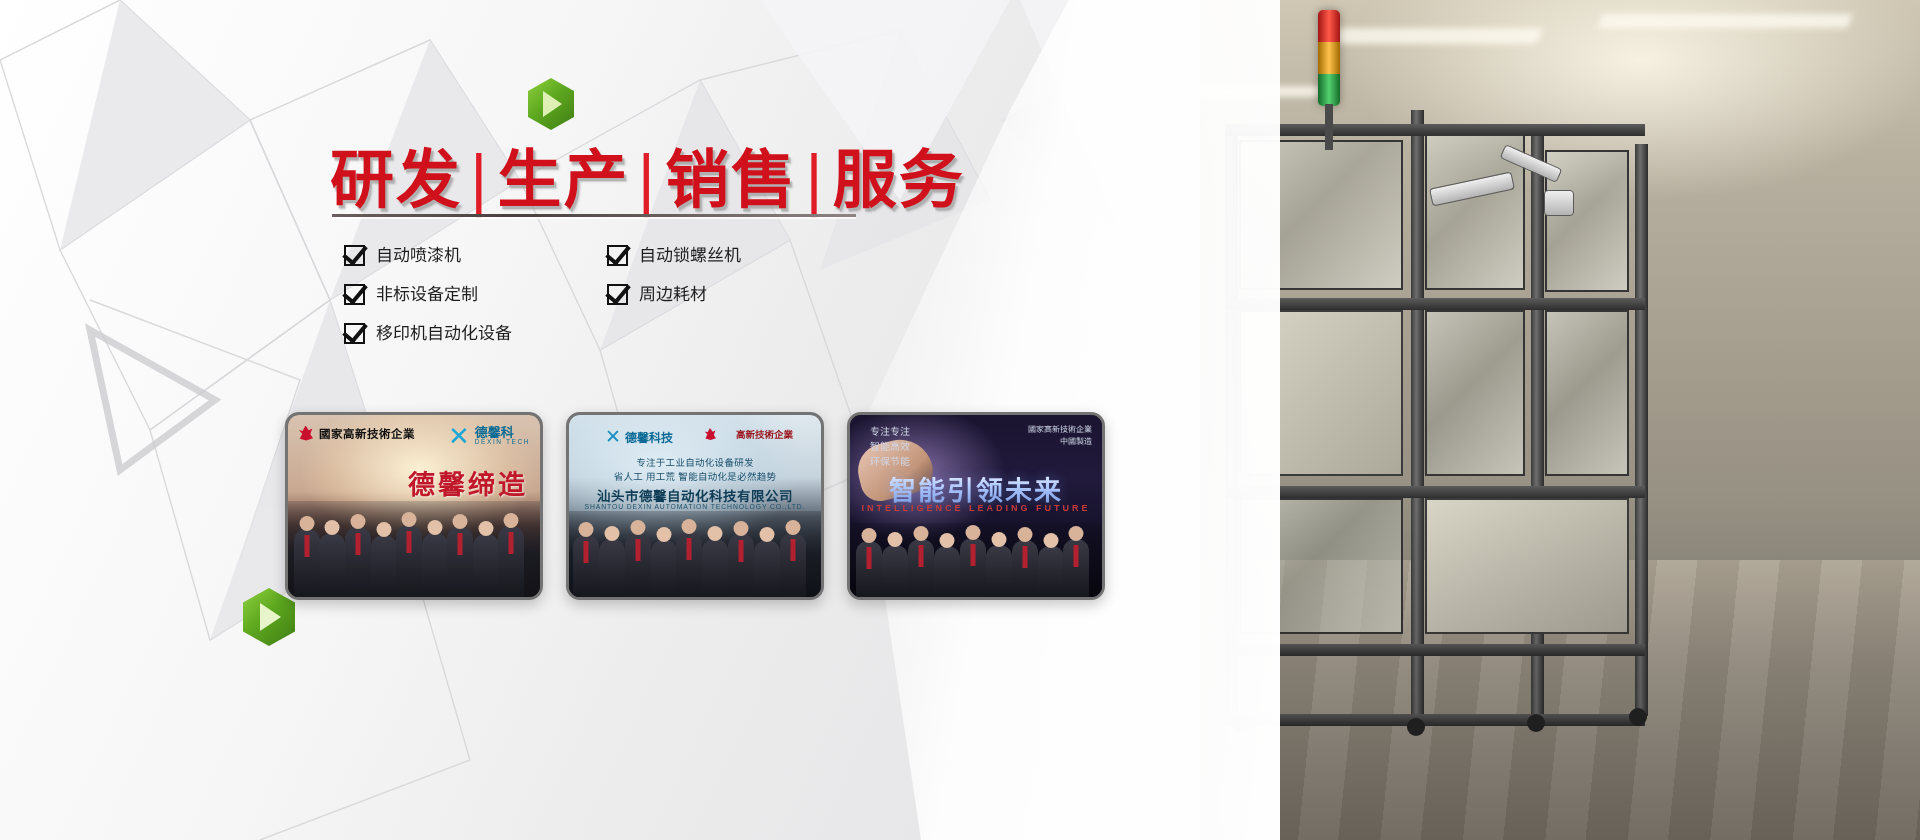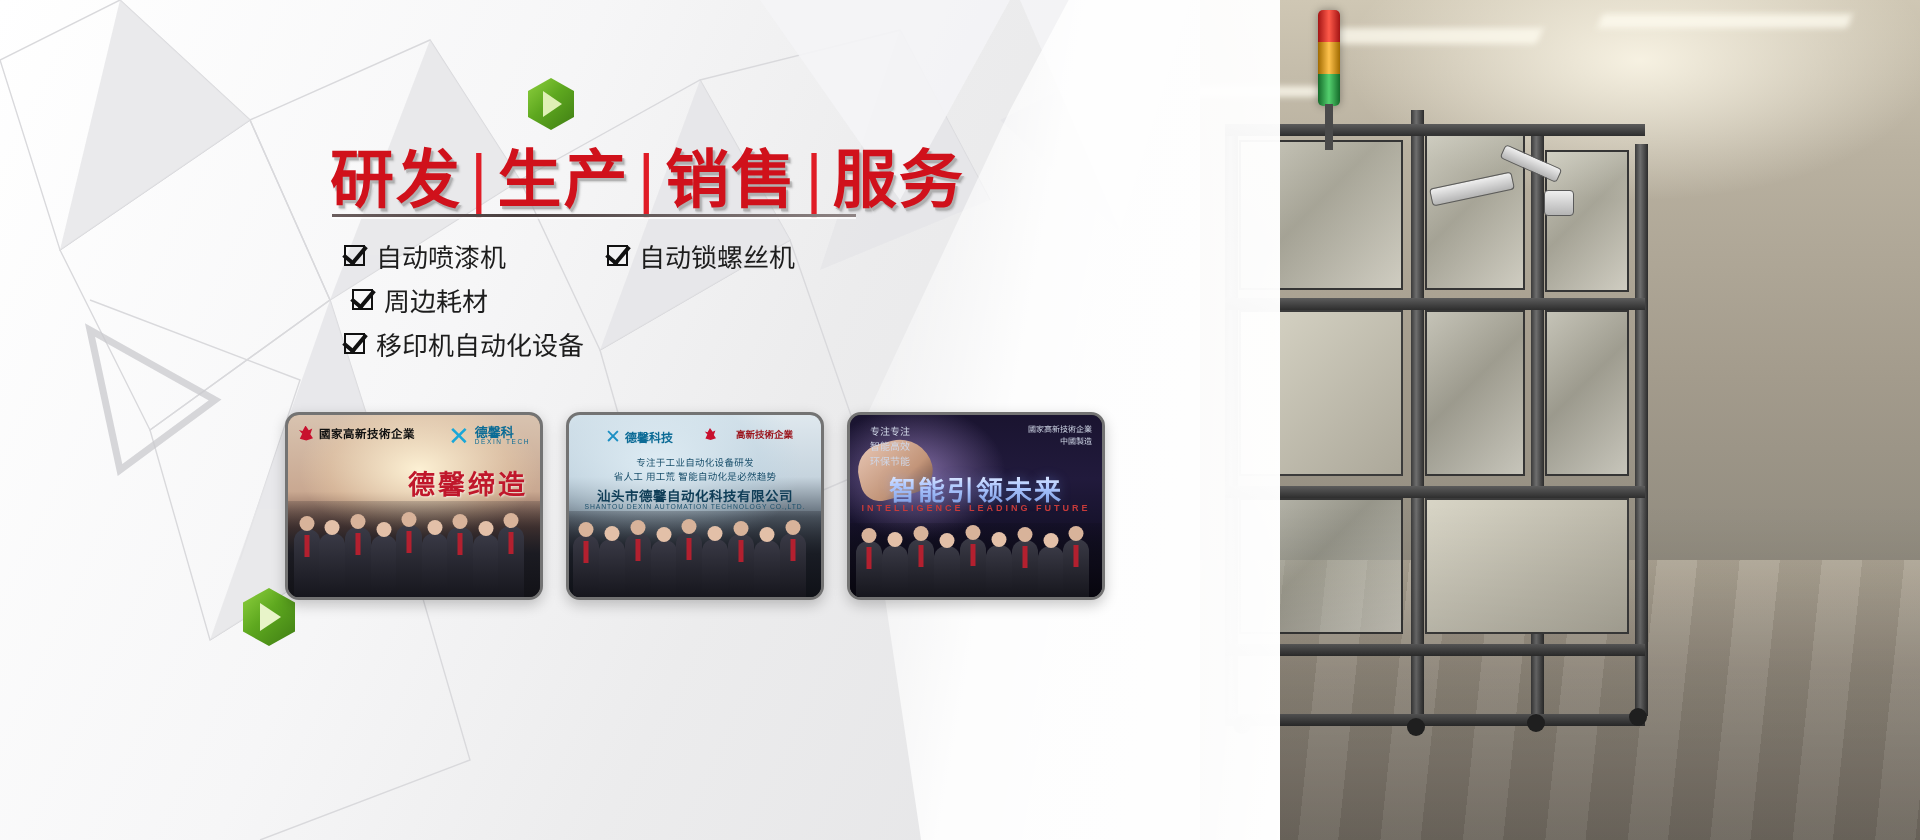--- a/index.html
+++ b/index.html
@@ -110,21 +110,21 @@
 
   .rule {
     position:absolute; left:332px; top:214px; width:524px; height:3px;
     background:linear-gradient(90deg,#6b5e5e,#4a4040 35%,#8e8484 100%);
     box-shadow:0 2px 0 rgba(255,255,255,.75);
   }
 
   
   .checklist { position:absolute; left:332px; top:236px; width:520px; }
   .ck-row { display:flex; }
-  .ck-item { display:flex; align-items:flex-start; font-size:26px; color:#1d1d1d; line-height:1;
+  .ck-item { display:flex; align-items:center; font-size:17px; color:#1d1d1d; line-height:1;
     padding:9px 12px; font-family:"DejaVu Sans","Liberation Sans",sans-serif; }
   .ck-item.c1 { width:258px; }
   .ck-item.c2 { width:260px;margin-left:8px; }
   .ck-box { position:relative; width:21px; height:21px; border:2px solid #111; margin-right:11px; flex:0 0 auto; }
   .ck-box:after {
     content:""; position:absolute; left:2px; top:-6px; width:10px; height:19px;
     border-right:4px solid #111; border-bottom:4px solid #111;
     transform:rotate(40deg);
   }
 
@@ -321,20 +321,24 @@
       <div class="ck-item c1">
         <span class="ck-box"></span>
         <span>自动喷漆机</span>
       </div>
       <div class="ck-item c2">
         <span class="ck-box"></span>
         <span>自动锁螺丝机</span>
       </div>
     </div>
     <div class="ck-row">
+      <div class="ck-item c1">
+        <span class="ck-box"></span>
+        <span>非标设备定制</span>
+      </div>
       <div class="ck-item c2">
         <span class="ck-box"></span>
         <span>周边耗材</span>
       </div>
     </div>
     <div class="ck-row">
       <div class="ck-item c1" style="width:auto">
         <span class="ck-box"></span>
         <span>移印机自动化设备</span>
       </div>

